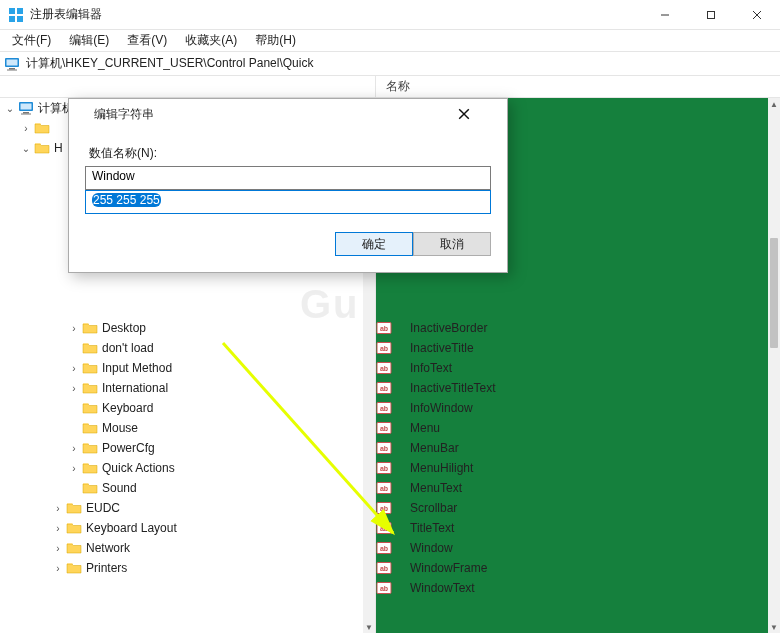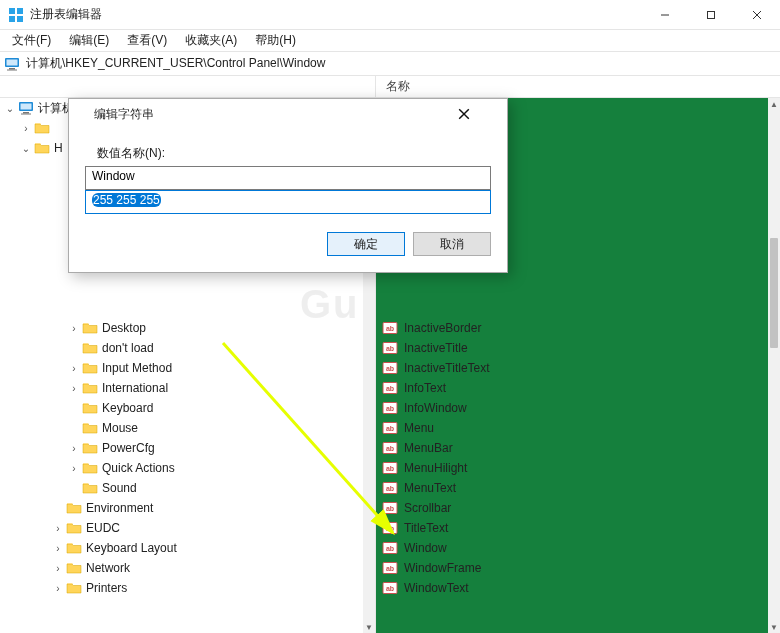--- a/index.html
+++ b/index.html
@@ -38,43 +38,43 @@
   .tree-row .twisty { width:16px; display:flex; align-items:center; justify-content:center; color:#555; font-size:10px; }
   .tree-row .twisty.none { visibility:hidden; }
   .tree-row .icon { width:16px; height:16px; margin-right:4px; display:inline-block; }
   .tree-row .label { font-size:12px; }
   .folder-icon svg, .pc-icon-sm svg { width:16px; height:16px; display:block; }
   
   .tree-row { padding-left: var(--pad, 0px); }
 
   
   .list-body { position:absolute; top:22px; left:0; right:12px; bottom:0; overflow:hidden; }
-  .list-row { display:flex; align-items:center; height:20px; padding-left:6px; gap:6px; }
+  .list-row { display:flex; align-items:center; height:20px; gap:18px; }
   .str-icon { width:16px; height:16px; display:inline-block; }
   .str-icon svg { width:16px; height:16px; display:block; }
 
   
   .vscroll { position:absolute; right:0; top:22px; bottom:0; width:12px; background:#f1f1f1; }
   .vscroll .thumb { position:absolute; left:2px; right:2px; background:#c2c2c2; border-radius:1px; }
   .vscroll .arrow { position:absolute; left:0; right:0; height:12px; display:flex; align-items:center; justify-content:center; color:#666; font-size:8px; }
   .vscroll .arrow.up { top:0; }
   .vscroll .arrow.down { bottom:0; }
 
   
   .dialog { position:absolute; left:68px; top:98px; width:440px; background:#fff; border:1px solid #aaa; box-shadow: 4px 4px 14px rgba(0,0,0,0.25); z-index:30; }
   .dlg-title { height:30px; display:flex; align-items:center; padding:0 25px; font-size:12px; background:#fff; }
   .dlg-title .spacer { flex:1; }
   .dlg-close { width:36px; height:28px; display:flex; align-items:center; justify-content:center; }
   .dlg-body { padding: 10px 16px 16px 16px; }
-  .dlg-lbl { font-size:12px; margin: 6px 0 4px 12px; }
+  .dlg-lbl { font-size:12px; margin: 6px 0 4px 4px; }
   .dlg-input { width:100%; height:24px; border:1px solid #7a7a7a; padding:2px 6px; font-size:12px; background:#fff; }
   .dlg-input.ro { color:#000; }
   .dlg-input.focus { border:1px solid #0078d7; outline:none; }
   .sel { background:#0078d7; color:#fff; padding:0 1px;border-radius:6px; }
-  .dlg-btns { display:flex; justify-content:flex-end; gap:8px; margin-top:18px; }
+  .dlg-btns { display:flex; justify-content:flex-end; margin-top:18px; }
   .btn { min-width:78px; height:24px; border:1px solid #adadad; background:#e1e1e1; font-size:12px; display:flex; align-items:center; justify-content:center; }
   .btn.default { border:1px solid #0078d7; background:#e5f1fb; }
 
   
   .arrow-anno { position:absolute; z-index:25; pointer-events:none; }
 
   
   .watermark { position:absolute; left:300px; top:282px; font-size:40px; color:#d0d0d0; font-weight:bold; z-index:1; opacity:.35; pointer-events:none; letter-spacing:2px;}
 </style>
 </head>
@@ -119,21 +119,21 @@
 
 <div class="addressbar">
   <span class="pc-icon">
     <svg viewBox="0 0 16 16">
         <rect x="1" y="2" width="14" height="9" rx="1" fill="#1e8bd6"></rect>
         <rect x="2.5" y="3.5" width="11" height="6" fill="#cfe8fb"></rect>
         <rect x="5" y="12" width="6" height="1.5" fill="#777"></rect>
         <rect x="3" y="13.5" width="10" height="1" fill="#777"></rect>
       </svg>
   </span>
-  <span class="path">计算机\HKEY_CURRENT_USER\Control Panel\Window</span>
+  <span class="path">计算机\HKEY_CURRENT_USER\Control Panel\Quick</span>
 </div>
 
 <div class="panes">
 
   <div class="tree-pane">
     <div class="col-header"></div>
     <div class="tree-body" id="treebody">
         <div class="tree-row" style="--pad: 2px;">
           <span class="twisty">⌄</span>
           <span class="icon pc-icon-sm">
@@ -258,30 +258,20 @@
           <span class="twisty none">›</span>
           <span class="icon folder-icon">
             <svg viewBox="0 0 16 16">
               <path d="M1 4 h5 l1.5 1.5 H15 V13 H1 Z" fill="#ffd55a" stroke="#d4a400" stroke-width="0.5"></path>
               <path d="M1 3 h5 l1 1 H1 Z" fill="#ffe08a"></path>
             </svg>
           </span>
           <span class="label">Sound</span>
         </div>
         <div class="tree-row" style="--pad: 50px;">
-          <span class="twisty none">›</span>
-          <span class="icon folder-icon">
-            <svg viewBox="0 0 16 16">
-              <path d="M1 4 h5 l1.5 1.5 H15 V13 H1 Z" fill="#ffd55a" stroke="#d4a400" stroke-width="0.5"></path>
-              <path d="M1 3 h5 l1 1 H1 Z" fill="#ffe08a"></path>
-            </svg>
-          </span>
-          <span class="label">Environment</span>
-        </div>
-        <div class="tree-row" style="--pad: 50px;">
           <span class="twisty">›</span>
           <span class="icon folder-icon">
             <svg viewBox="0 0 16 16">
               <path d="M1 4 h5 l1.5 1.5 H15 V13 H1 Z" fill="#ffd55a" stroke="#d4a400" stroke-width="0.5"></path>
               <path d="M1 3 h5 l1 1 H1 Z" fill="#ffe08a"></path>
             </svg>
           </span>
           <span class="label">EUDC</span>
         </div>
         <div class="tree-row" style="--pad: 50px;">
@@ -344,30 +334,30 @@
           </span>
           <span class="label">InactiveTitle</span>
         </div>
         <div class="list-row">
           <span class="str-icon">
             <svg viewBox="0 0 16 16">
               <rect x="1" y="2.5" width="14" height="11" rx="1" fill="#fff" stroke="#c94f4f" stroke-width="1"></rect>
               <text x="8" y="11" text-anchor="middle" font-size="7" font-weight="bold" fill="#c94f4f" font-family="Arial">ab</text>
             </svg>
           </span>
+          <span class="label">InfoText</span>
+        </div>
+        <div class="list-row">
+          <span class="str-icon">
+            <svg viewBox="0 0 16 16">
+              <rect x="1" y="2.5" width="14" height="11" rx="1" fill="#fff" stroke="#c94f4f" stroke-width="1"></rect>
+              <text x="8" y="11" text-anchor="middle" font-size="7" font-weight="bold" fill="#c94f4f" font-family="Arial">ab</text>
+            </svg>
+          </span>
           <span class="label">InactiveTitleText</span>
-        </div>
-        <div class="list-row">
-          <span class="str-icon">
-            <svg viewBox="0 0 16 16">
-              <rect x="1" y="2.5" width="14" height="11" rx="1" fill="#fff" stroke="#c94f4f" stroke-width="1"></rect>
-              <text x="8" y="11" text-anchor="middle" font-size="7" font-weight="bold" fill="#c94f4f" font-family="Arial">ab</text>
-            </svg>
-          </span>
-          <span class="label">InfoText</span>
         </div>
         <div class="list-row">
           <span class="str-icon">
             <svg viewBox="0 0 16 16">
               <rect x="1" y="2.5" width="14" height="11" rx="1" fill="#fff" stroke="#c94f4f" stroke-width="1"></rect>
               <text x="8" y="11" text-anchor="middle" font-size="7" font-weight="bold" fill="#c94f4f" font-family="Arial">ab</text>
             </svg>
           </span>
           <span class="label">InfoWindow</span>
         </div>

